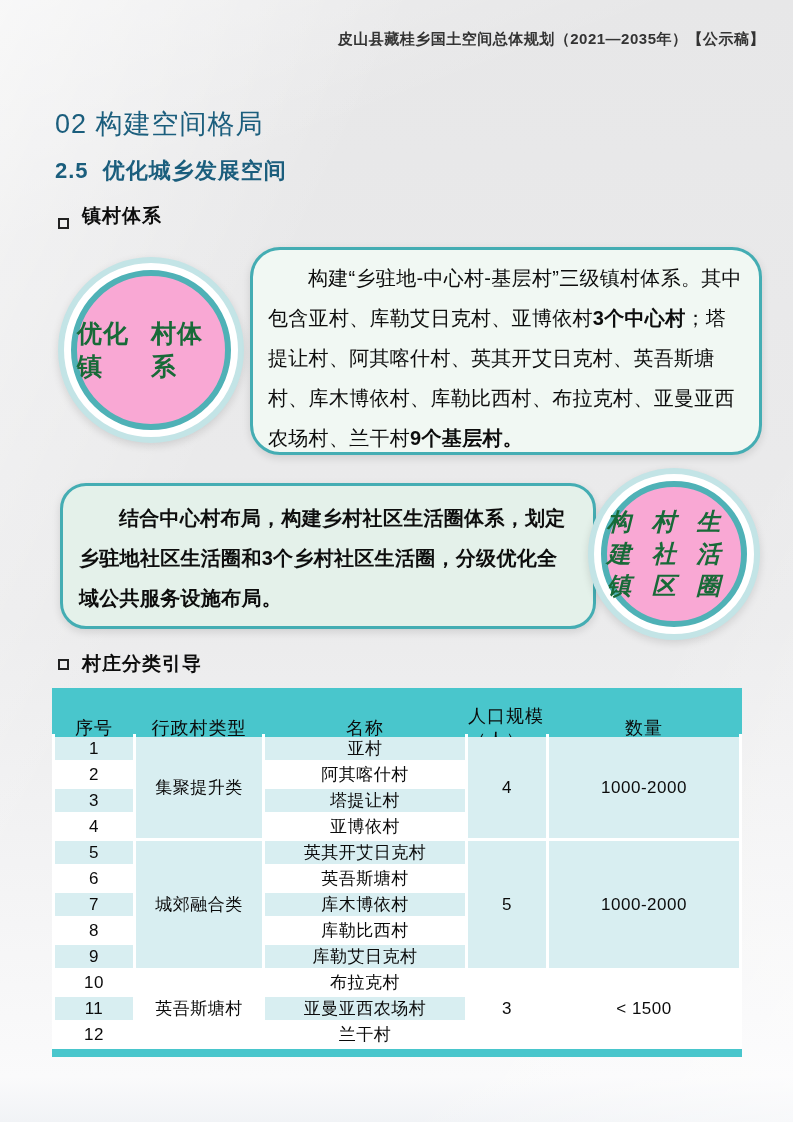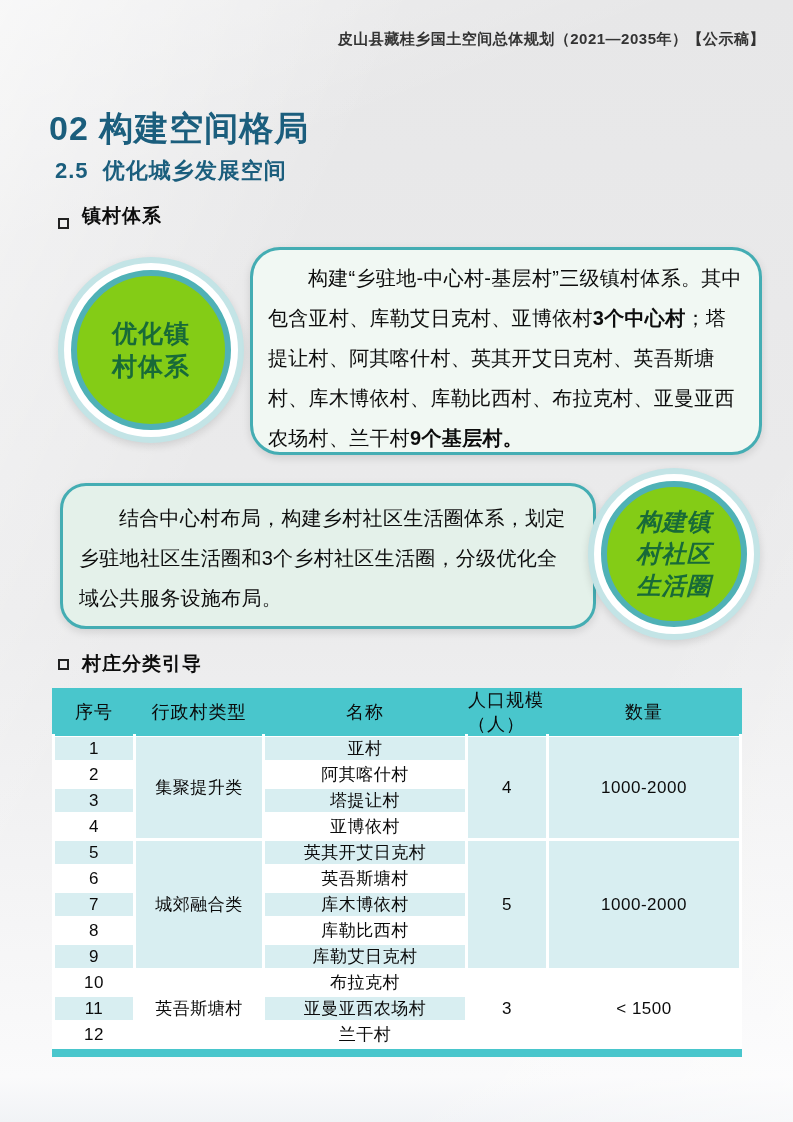--- a/index.html
+++ b/index.html
@@ -11,71 +11,71 @@
       linear-gradient(115deg, rgba(255,255,255,.55), rgba(255,255,255,0) 32%),
       linear-gradient(300deg, rgba(255,255,255,.45), rgba(255,255,255,0) 28%),
       linear-gradient(160deg, rgba(255,255,255,.35) 0%, rgba(255,255,255,0) 18%),
       linear-gradient(180deg, #e7e7e8 0%, #ebebec 55%, #fafafb 96%, #f1f3f6 100%);
   }
   .doc-header {
     position:absolute; top:30px; right:28px;
     font-size:15px; font-weight:700; color:#333; letter-spacing:.5px;
   }
   .chapter-title {
-    position:absolute; top:106px; left:49px;
-    font-size:34px; font-weight:700; color:#1b5e7d; letter-spacing:1px; white-space:pre;
+    position:absolute; top:106px; left:55px;
+    font-size:27px; font-weight:400; color:#1b5e7d; letter-spacing:1px; white-space:pre;
   }
   .section-title {
     position:absolute; top:156px; left:55px;
     font-size:22px; font-weight:700; color:#1b5e7d; letter-spacing:1px; white-space:pre;
   }
   .subsection { position:absolute; left:58px; display:flex; align-items:center; gap:13px; }
   .subsection .sq {
     width:11px; height:11px; border:2px solid #222; background:transparent; flex:0 0 auto;
   }
   .subsection .lbl { font-size:19px; font-weight:700; color:#0d0d0d; letter-spacing:1px; }
   .sub-1 { top:203px;align-items:flex-end; }
   .sub-2 { top:651px; }
 
   
   .badge {
     position:absolute; border-radius:50%; background:#fff;
     display:flex; align-items:center; justify-content:center;
     box-shadow:0 3px 8px rgba(0,0,0,.12);
   }
   .badge-inner {
-    border-radius:50%; background:#84cc16; border:6px solid #4fb1b6;
-    display:flex; flex-direction:column; align-items:center; justify-content:center;text-align:center;
+    border-radius:50%; background:#f9a8d4; border:6px solid #4fb1b6;
+    display:flex; flex-direction:row; align-items:center; justify-content:center;
   }
   .badge-line { font-size:25px; font-weight:700; color:#186a38; line-height:1.32; letter-spacing:1px; }
   .badge-1 { left:58px;  top:257px; width:186px; height:186px; border:6px solid #c3e4e6; padding:7px; }
   .badge-1 .badge-inner { width:160px; height:160px; }
   .badge-2 { left:588px; top:468px; width:172px; height:172px; border:6px solid #c3e4e6; padding:7px; }
   .badge-2 .badge-inner { width:146px; height:146px; }
   .badge-2 .badge-line { font-size:24px;font-style:italic; }
 
   
   .tbox {
     position:absolute; border:3px solid #44adb3; color:#0d0d0d;
     box-shadow:0 3px 8px rgba(0,0,0,.12);
   }
   .tbox p { text-indent:2em; font-size:20px; letter-spacing:.3px; }
   .tbox b { font-weight:700; }
   .box-1 { left:250px; top:247px; width:512px; height:208px; border-radius:30px;
            background:#f1f8f3; padding:8px 15px 0 15px; }
   .box-1 p { line-height:40px; }
   .box-2 { left:60px; top:483px; width:536px; height:146px; border-radius:26px;
-           background:#e4f1ea; padding:12px 16px 0 16px; }
+           background:#e4f1ea; padding:12px 16px 0 16px;font-weight:bold; }
   .box-2 p { line-height:40px; }
 
   
   .vtable { position:absolute; left:52px; top:688px; width:690px; }
   .vtable-head {
     display:grid; grid-template-columns:78px 126px 200px 78px 190px;
-    gap:3px; padding:0 3px; height:46px; background:#49c6cc; align-items:center;
+    gap:3px; padding:16px 3px; height:46px; background:#49c6cc; align-items:center;
   }
   .vtable-head .th {
     background:#49c6cc; height:100%; display:flex; align-items:center; justify-content:center;
     font-size:18px; color:#0b0b0b; letter-spacing:1px;
   }
   .vtable-body {
     display:grid; grid-template-columns:78px 126px 200px 78px 190px;
     grid-auto-rows:23px; gap:3px; padding:3px; background:#ffffff; width:690px;
   }
   .vtable-body .td {

